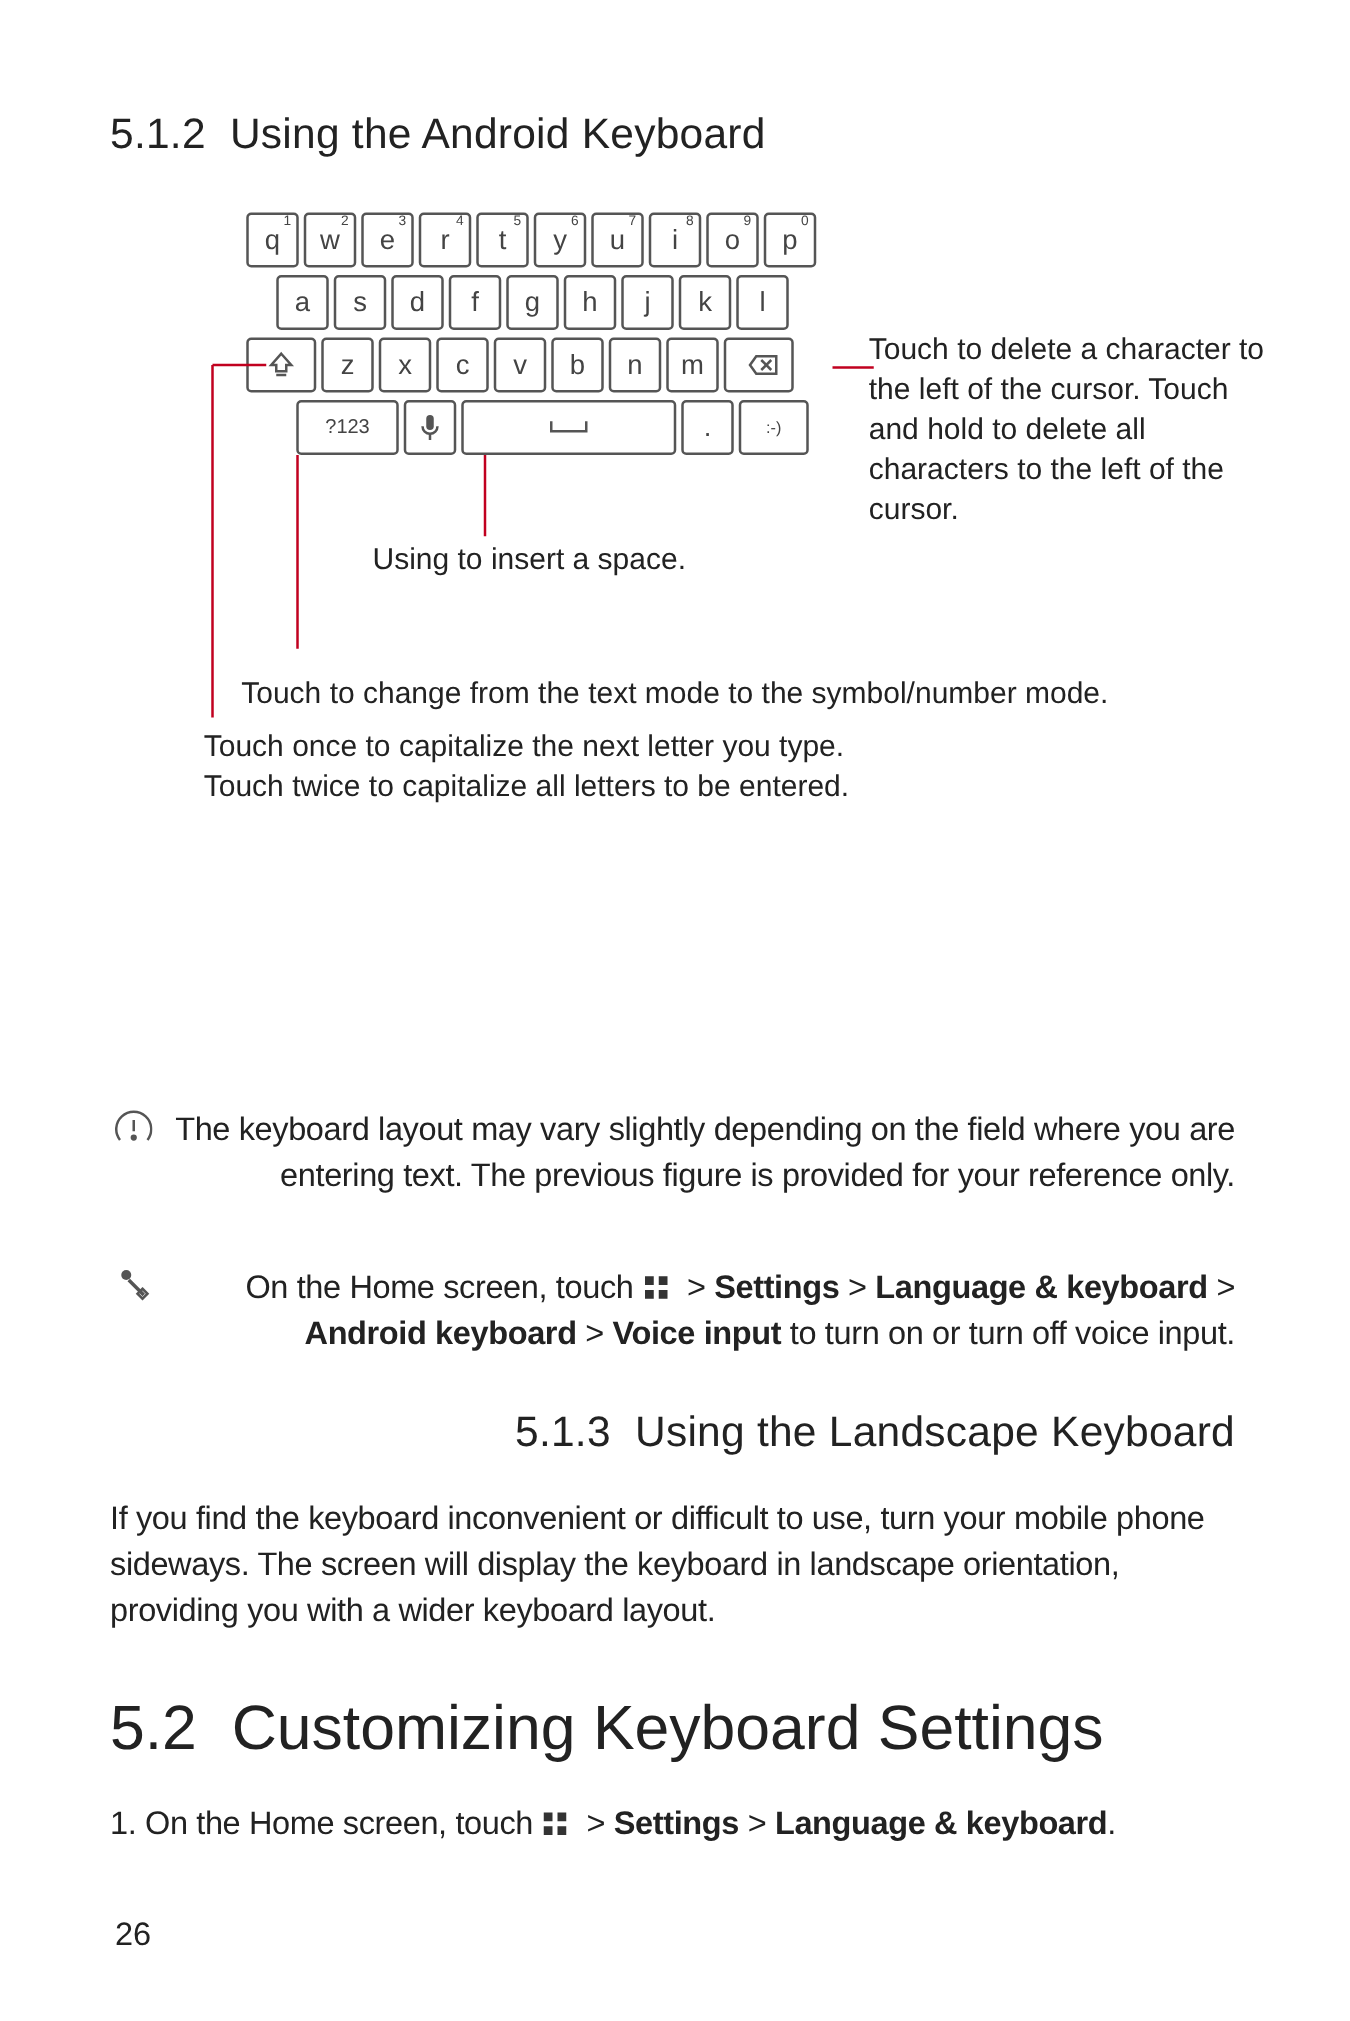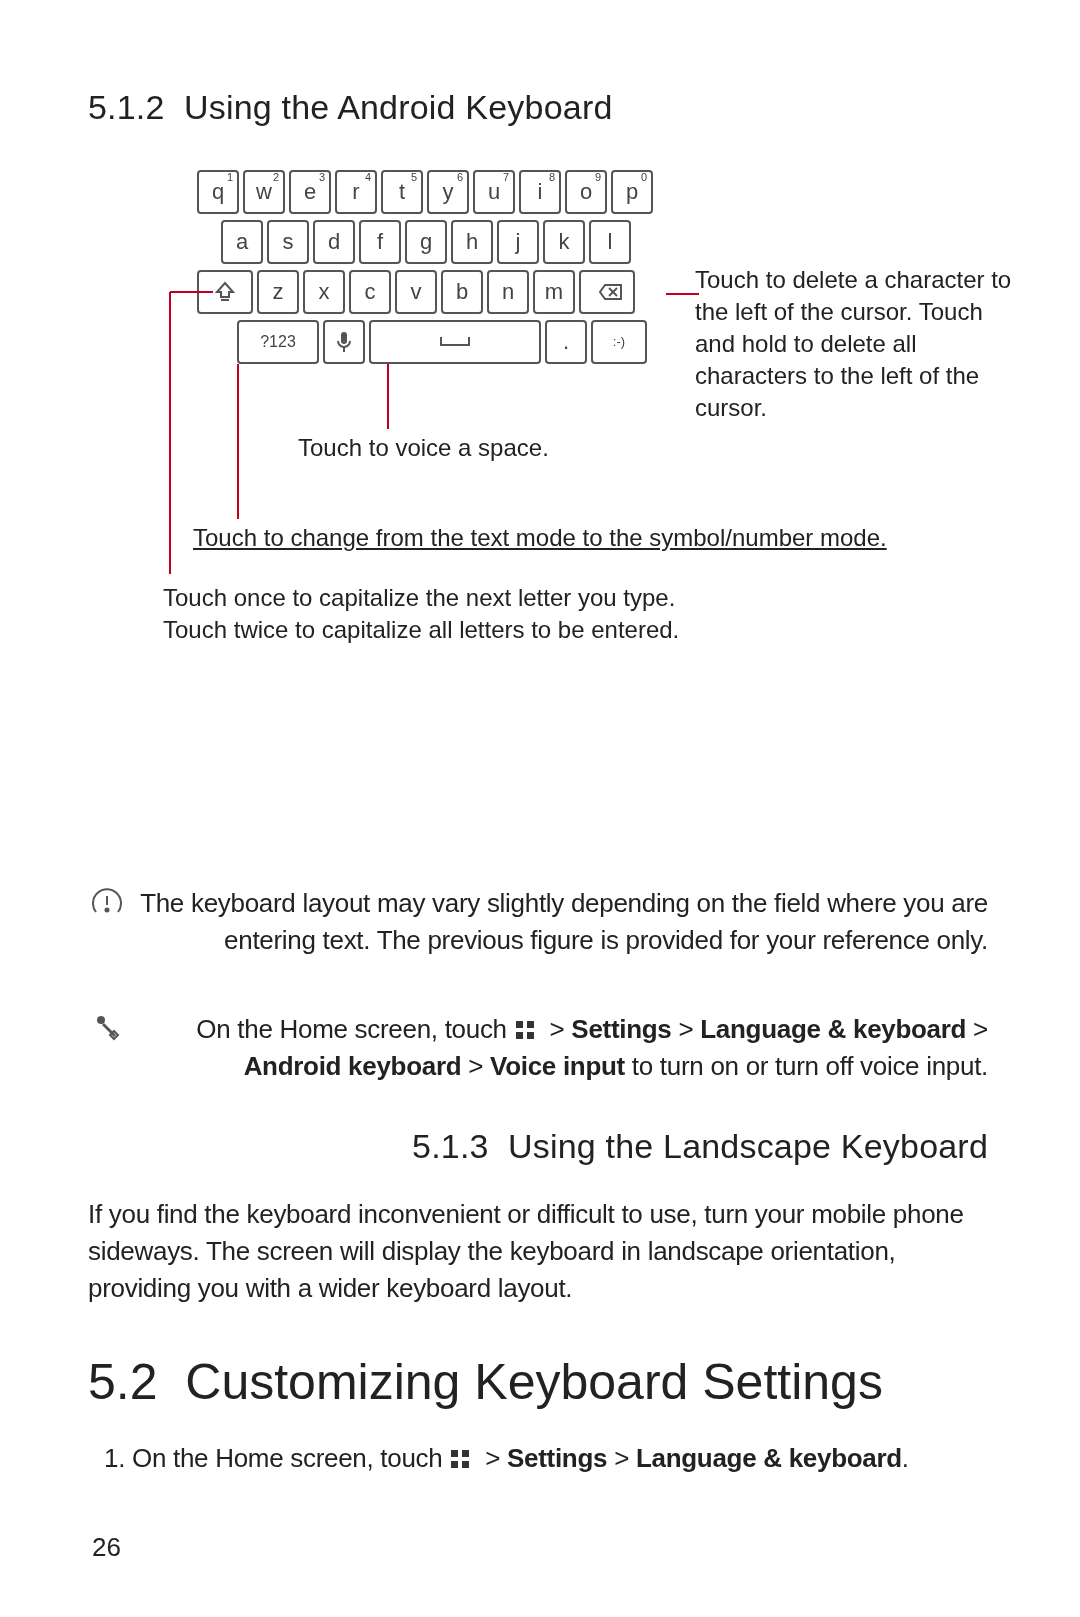--- a/index.html
+++ b/index.html
@@ -79,21 +79,21 @@
     margin-top: 2px;
   }
   .note-text {
     font-size: 26px;
     line-height: 37px;
     letter-spacing: -0.3px;
   }
   .step-line {
     font-size: 26px;
     line-height: 38px;
-    margin: 18px 0 0 16px;
+    margin: 18px 0 0 0;
     letter-spacing: -0.3px;
   }
   .h1-heading {
     font-size: 50px;
     font-weight: 400;
     margin: 46px 0 28px 0;
   }
   .page-num {
     position: absolute;
     left: 92px;
@@ -141,22 +141,22 @@
         <line x1="47" y1="128" x2="90" y2="128"></line>
         <line x1="47" y1="128" x2="47" y2="410"></line>
 
         <line x1="115" y1="200" x2="115" y2="355"></line>
 
         <line x1="265" y1="200" x2="265" y2="265"></line>
       </g>
     </svg>
 
     <div class="label" style="left:572px; top:97px; width:320px;">Touch to delete a character to the left of the cursor. Touch and hold to delete all characters to the left of the cursor.</div>
-    <div class="label" style="left:175px; top:265px;">Touch to voice a space.</div>
-    <div class="label" style="left:70px;  top:355px; width:820px;text-decoration:underline;">Touch to change from the text mode to the symbol/number mode.</div>
+    <div class="label" style="left:175px; top:265px;">Using to insert a space.</div>
+    <div class="label" style="left:70px;  top:372px; width:820px;">Touch to change from the text mode to the symbol/number mode.</div>
     <div class="label" style="left:40px;  top:415px; width:790px;">
       <span>Touch once to capitalize the next letter you type.</span><br>
       <span>Touch twice to capitalize all letters to be entered.</span>
     </div>
 
     <div style="height:490px;"></div>
   </div>
 
   <div class="note-block">
     <span class="note-icon">

